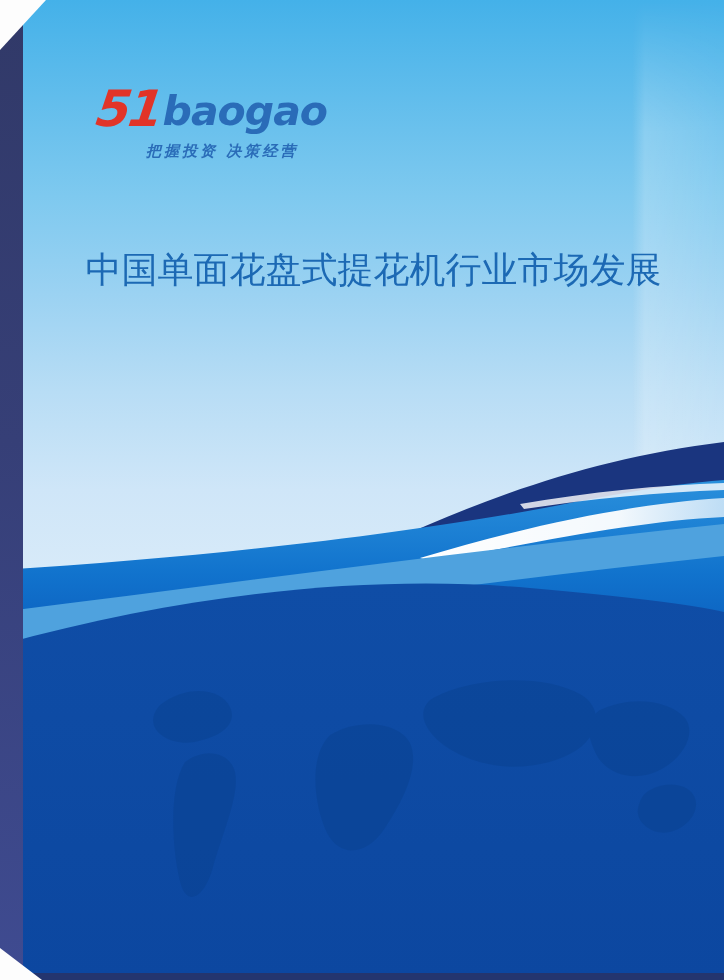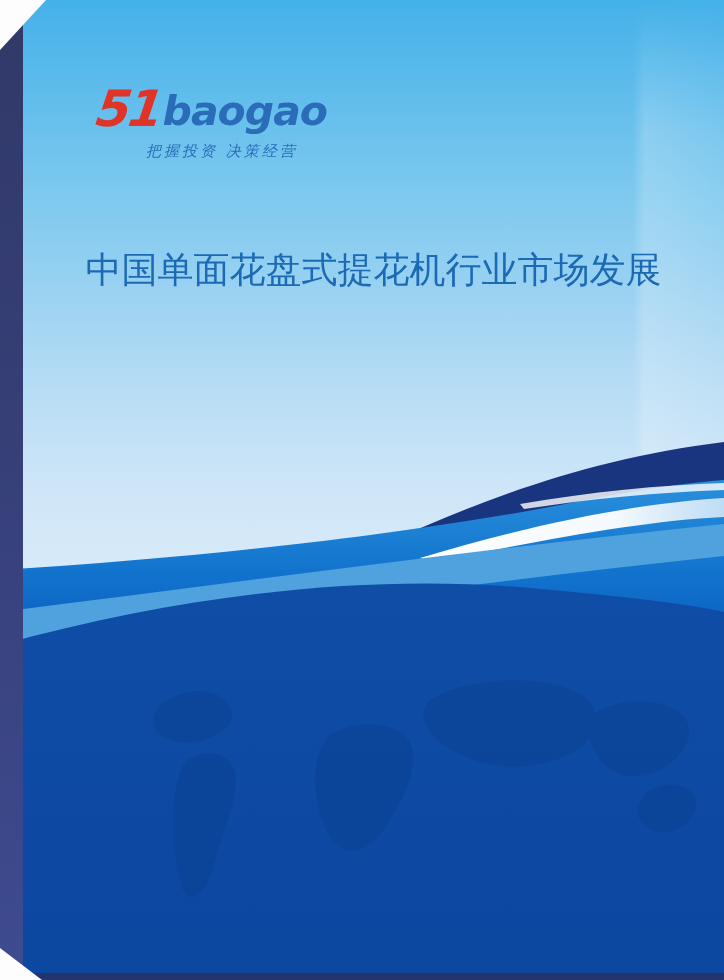--- a/index.html
+++ b/index.html
@@ -67,21 +67,21 @@
   }
   .logo-name{
     font-size:41px;font-weight:bold;font-style:italic;
     color:#2a6cb8;
     letter-spacing:-1px;
     margin-left:2px;
     padding-bottom:2px;
   }
   .tagline{
     position:absolute;left:146px;top:142px;z-index:5;
-    font-size:15px;font-weight:normal;font-style:italic;
+    font-size:15px;font-weight:bold;font-style:italic;
     color:#2a6cb8;letter-spacing:3px;white-space:nowrap;
   }
   
   .title{
     position:absolute;left:23px;top:246px;width:701px;z-index:5;
     text-align:center;
     color:#1c69b4;
     font-size:36px;font-weight:500;
     line-height:48px;
     letter-spacing:0px;

